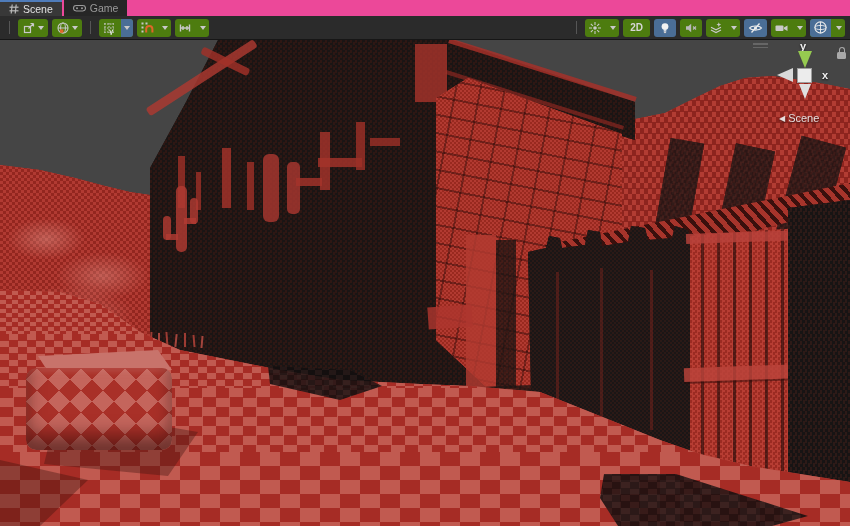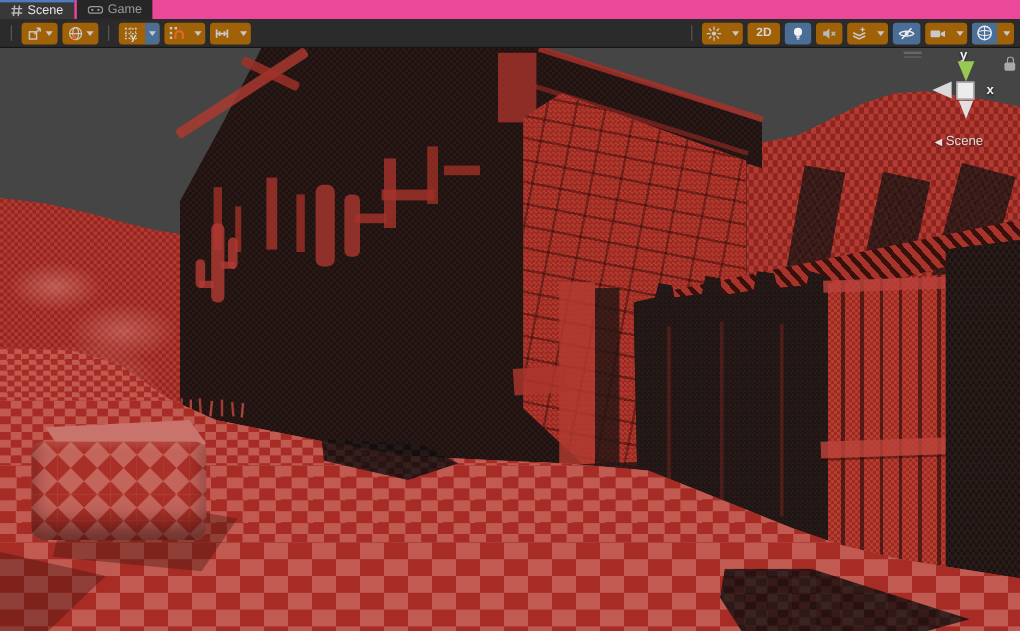--- a/index.html
+++ b/index.html
@@ -11,21 +11,21 @@
   .tab{display:inline-flex;align-items:center;gap:4px;height:16px;padding:0 9px;
        font-size:10.5px;color:#c7c7c7;box-sizing:border-box;cursor:default;}
   .tab.active{background:#383838;border-top:2px solid #4f7cba;height:16px;color:#e3e3e3;}
   .tab.inactive{background:#262626;color:#9a9a9a;margin-left:2px;text-align:center;}
   
   .toolbar{left:0;top:16px;width:850px;height:24px;background:#2b2b2b;border-bottom:1px solid #161616;
            display:flex;align-items:center;box-sizing:border-box;padding:0 5px;}
   .tb-left{display:flex;align-items:center;gap:4px;}
   .tb-right{display:flex;align-items:center;gap:4px;margin-left:auto;}
   .sep{width:1px;height:13px;background:#565656;margin:0 4px;}
-  .btn{display:flex;align-items:center;justify-content:center;height:18px;background:#a16207;
+  .btn{display:flex;align-items:center;justify-content:center;height:18px;background:#4d7c0f;
        border-radius:3px;padding:0 4px;gap:2px;}
   .btn .seg{display:flex;align-items:center;justify-content:center;height:18px;padding:0 3px;}
   .btn.split{padding:0;overflow:hidden;}
   .blue{background:#4a6e96 !important;}
   .dd{width:0;height:0;border:3.5px solid transparent;border-top:4.5px solid #c9c9c9;margin-top:4px;}
   .lbl2d{font-size:10px;font-weight:bold;color:#d6d6d6;padding:0 3px;}
   svg.ic{display:block;}
   
   .tools{left:5px;top:43px;width:27px;background:#303030;border-radius:5px;
          box-shadow:0 1px 4px rgba(0,0,0,.55);overflow:hidden;}

